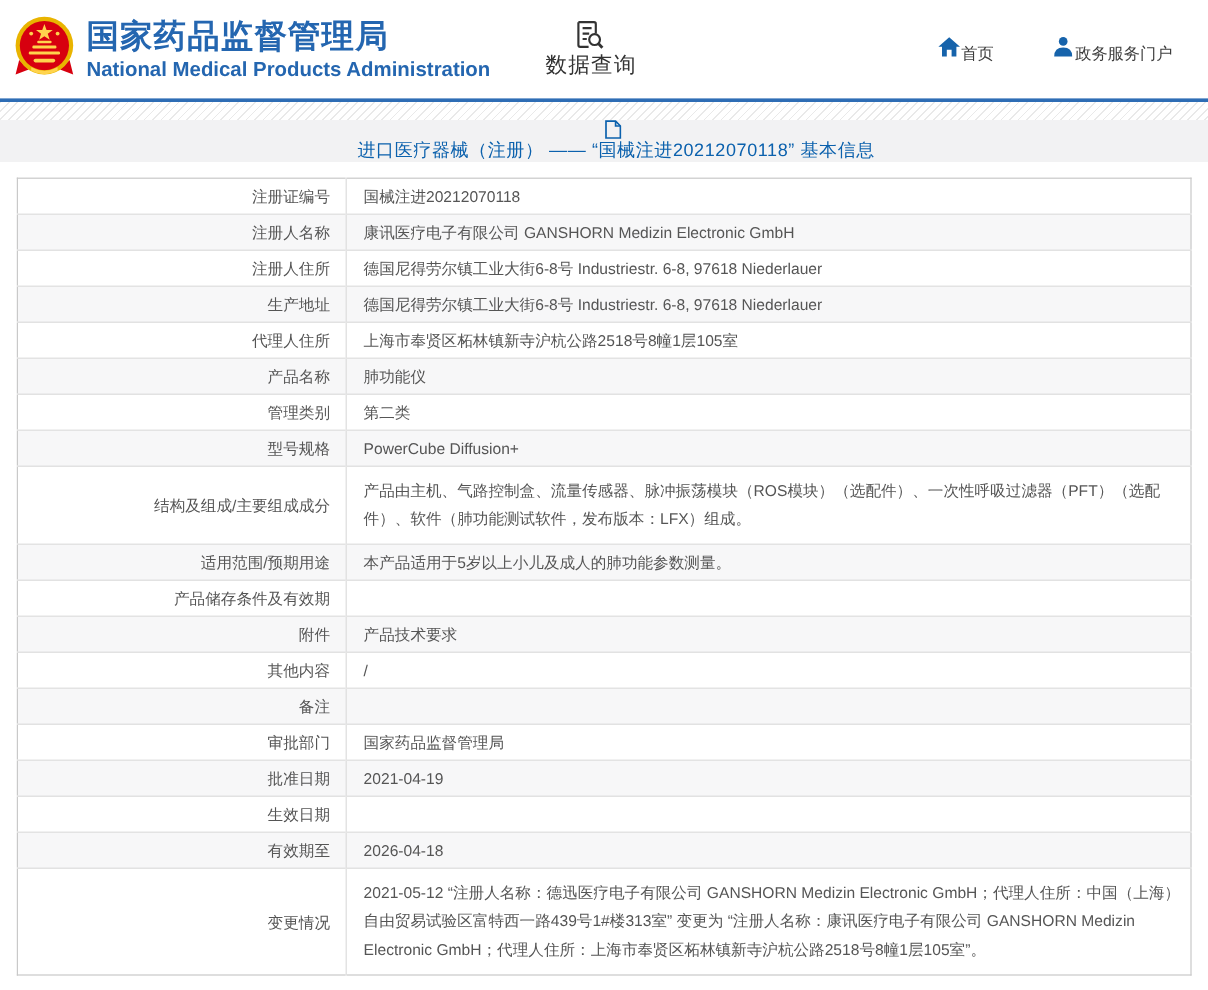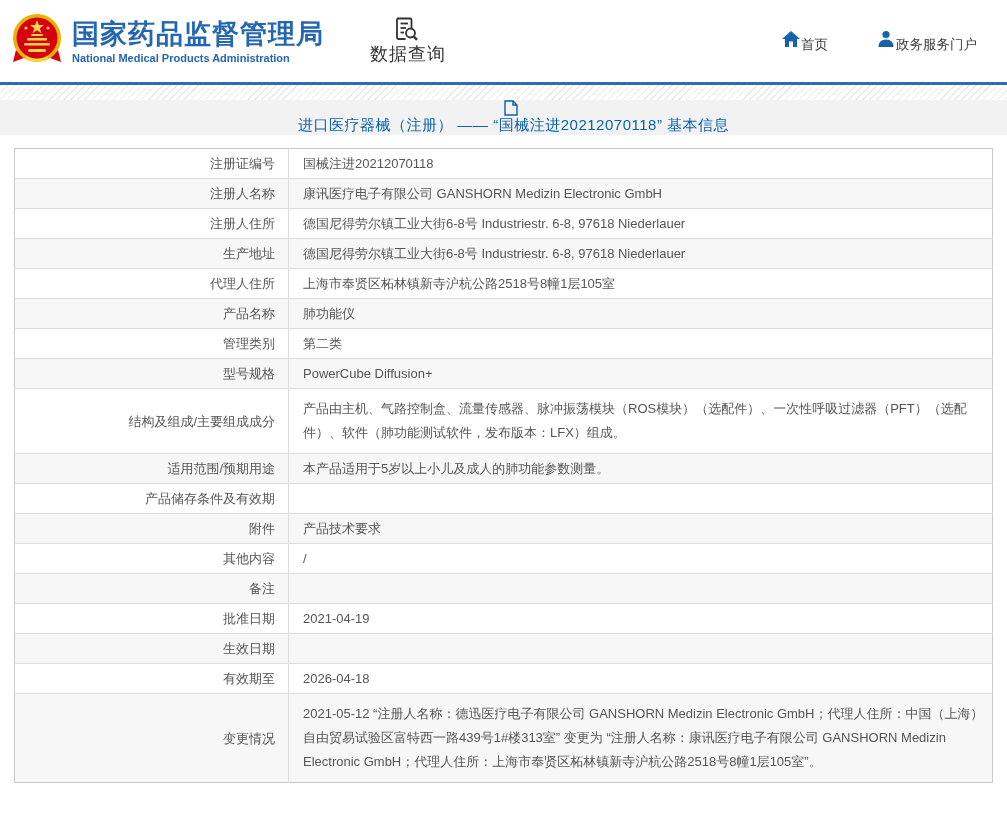--- a/index.html
+++ b/index.html
@@ -23,21 +23,21 @@
   .emblem { width: 50px; height: 58px; flex: 0 0 auto; }
   .title-block { margin-left: 10px; }
   .site-title {
     font-size: 27px;
     font-weight: bold;
     color: #2466b0;
     letter-spacing: 1px;
     line-height: 30px;
   }
   .site-subtitle {
-    font-size: 11px;
+    font-size: 17px;
     font-weight: bold;
     color: #2466b0;
     margin-top: 3px;
   }
   .data-query {
     display: flex;
     align-items: center;
     margin-left: 42px;
     cursor: pointer;
     flex-direction: column;
@@ -267,20 +267,26 @@
     <td class="value"><span class="value-text">/</span></td>
   </tr>
         <tr>
     <td class="label">
       <span class="label-text">备注</span>
     </td>
     <td class="value"><span class="value-text"></span></td>
   </tr>
         <tr>
     <td class="label">
+      <span class="label-text">审批部门</span>
+    </td>
+    <td class="value"><span class="value-text">国家药品监督管理局</span></td>
+  </tr>
+        <tr>
+    <td class="label">
       <span class="label-text">批准日期</span>
     </td>
     <td class="value"><span class="value-text">2021-04-19</span></td>
   </tr>
         <tr>
     <td class="label">
       <span class="label-text">生效日期</span>
     </td>
     <td class="value"><span class="value-text"></span></td>
   </tr>

